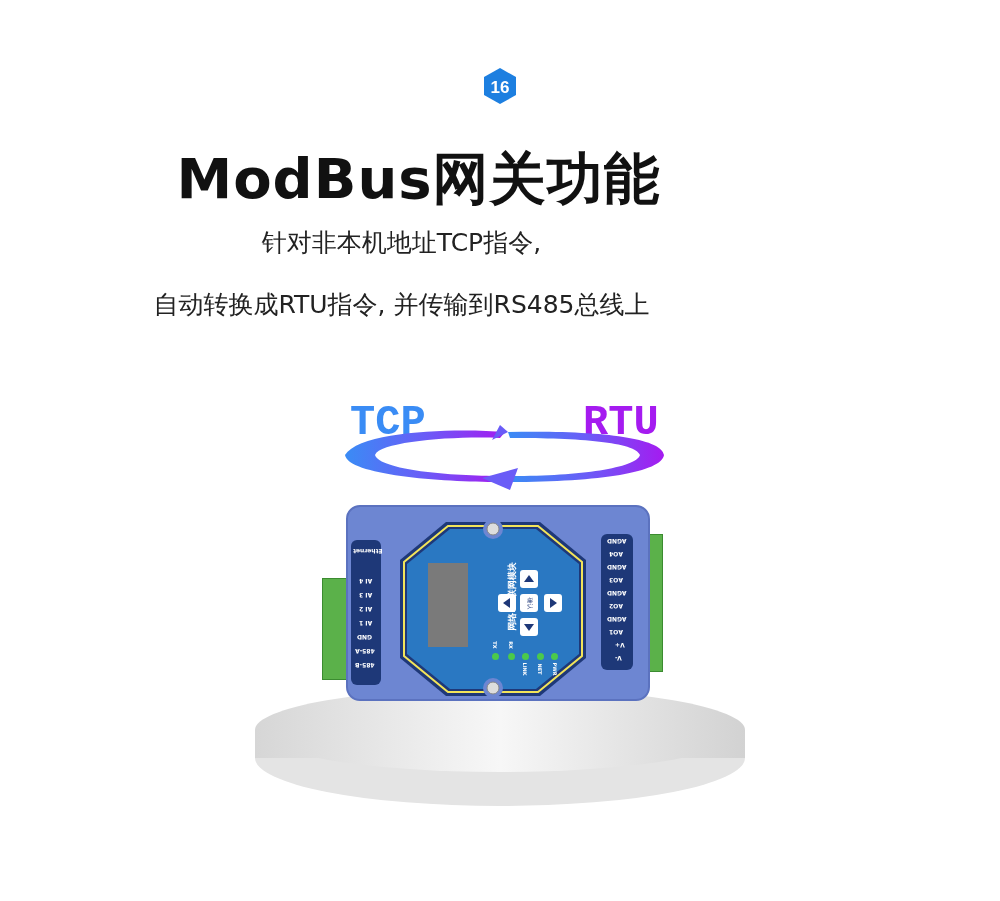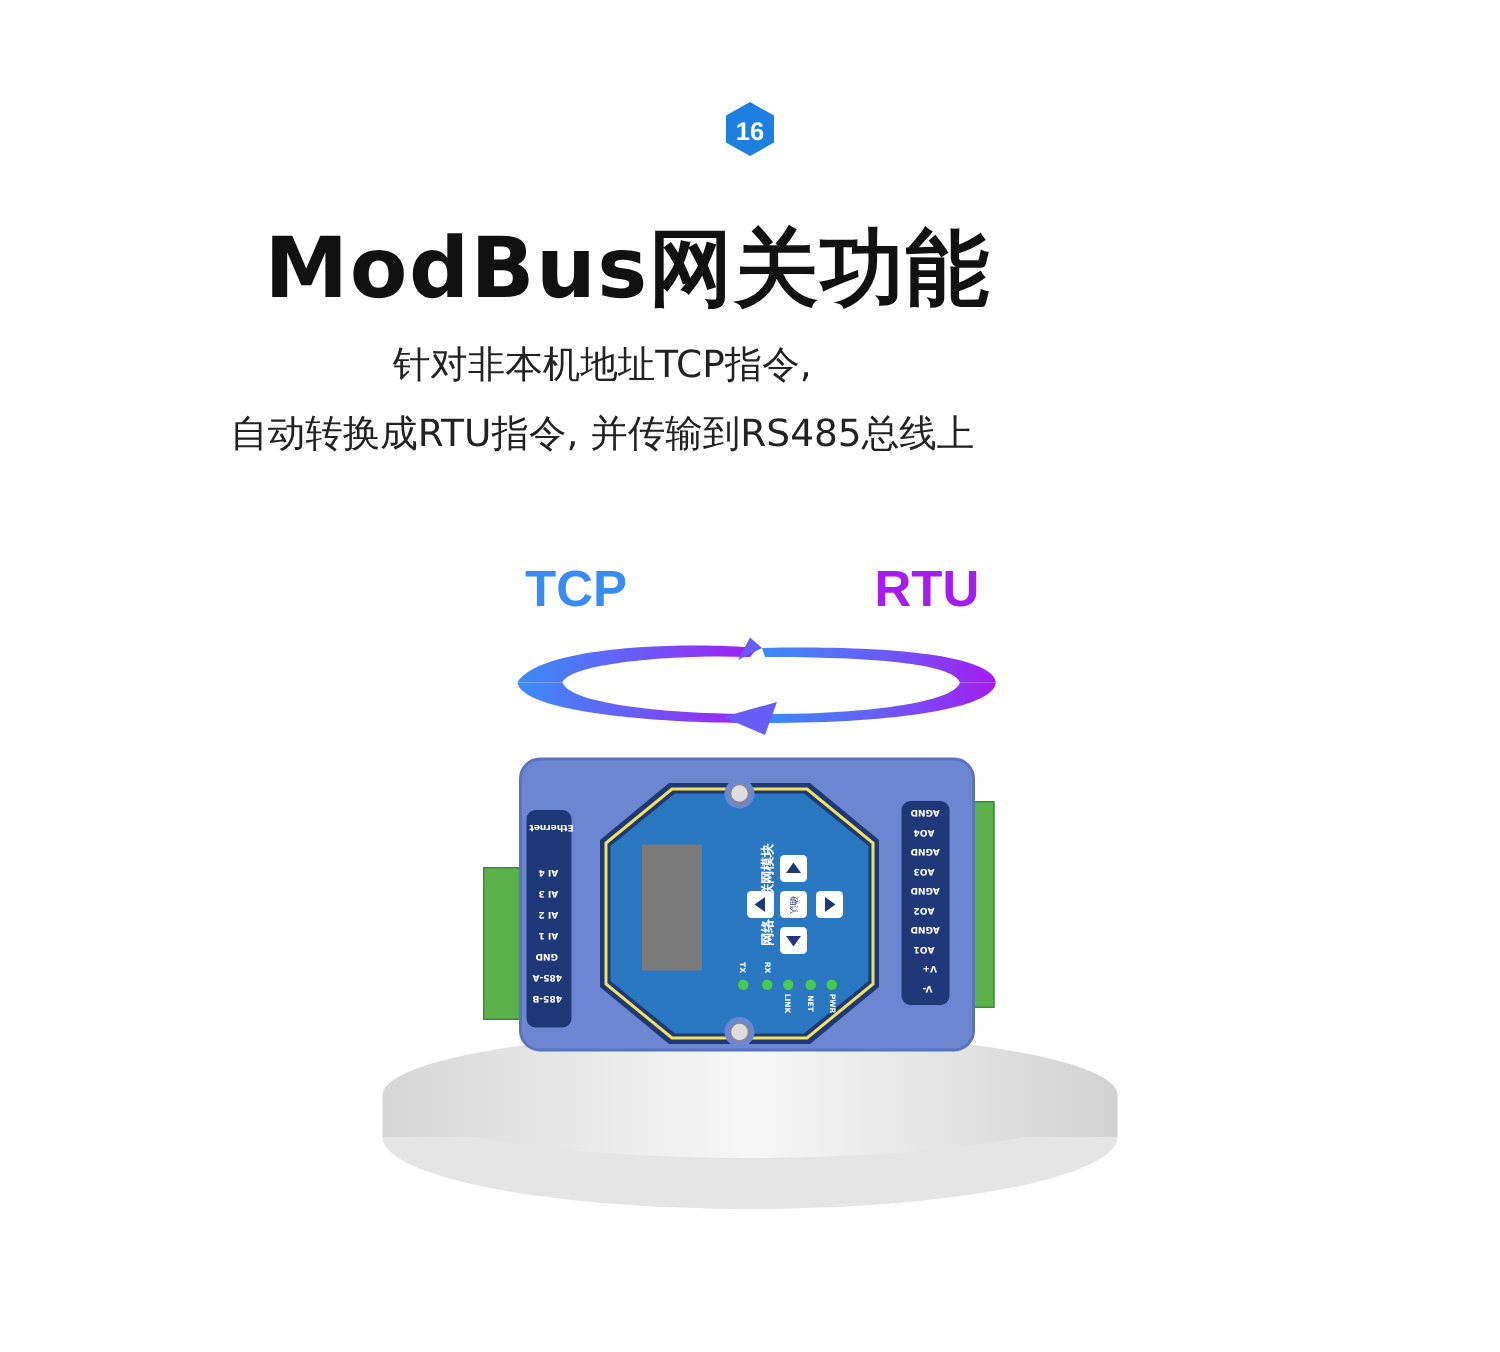--- a/index.html
+++ b/index.html
@@ -1,22 +1,22 @@
 <!DOCTYPE html>
 <html><head>
 <meta charset="utf-8">
 <style>
   html,body{margin:0;padding:0;background:#ffffff;}
   body{width:1000px;height:901px;position:relative;overflow:hidden;font-family:"DejaVu Sans","Liberation Sans",sans-serif;}
   .badge{position:absolute;left:481px;top:67px;width:38px;height:38px;}
   .title{position:absolute;left:0;width:837px;top:142px;text-align:center;font-size:56px;font-weight:bold;color:#111;letter-spacing:1px;}
   .sub{position:absolute;left:0;width:803px;text-align:center;font-size:25px;color:#222;}
   .sub1{top:226px;}
-  .sub2{top:272px;}
-  .lbl{position:absolute;top:374px;font-size:34px;font-weight:bold;font-family:Liberation Sans, sans-serif;}
+  .sub2{top:288px;}
+  .lbl{position:absolute;top:399px;font-size:42px;font-weight:bold;font-family:Liberation Mono, monospace;}
   .lbl-tcp{left:350px;color:#3a8cf5;}
   .lbl-rtu{left:583px;color:#a51bf0;}
   .cycle{position:absolute;left:340px;top:420px;width:330px;height:75px;}
   .platform{position:absolute;left:250px;top:688px;width:500px;height:120px;}
   .term-l,.term-r{position:absolute;background:#5bb14a;border:1px solid #3b8b30;}
   .term-l{left:322px;top:578px;width:24px;height:100px;}
   .term-r{left:633px;top:534px;width:28px;height:136px;}
   .body{position:absolute;left:346px;top:505px;width:300px;height:192px;background:#6d86d2;border-radius:14px;border:2px solid #5b72bf;}
   .panel{position:absolute;background:#1e3878;border-radius:6px;}
   .panel-l{left:351px;top:540px;width:30px;height:145px;}

